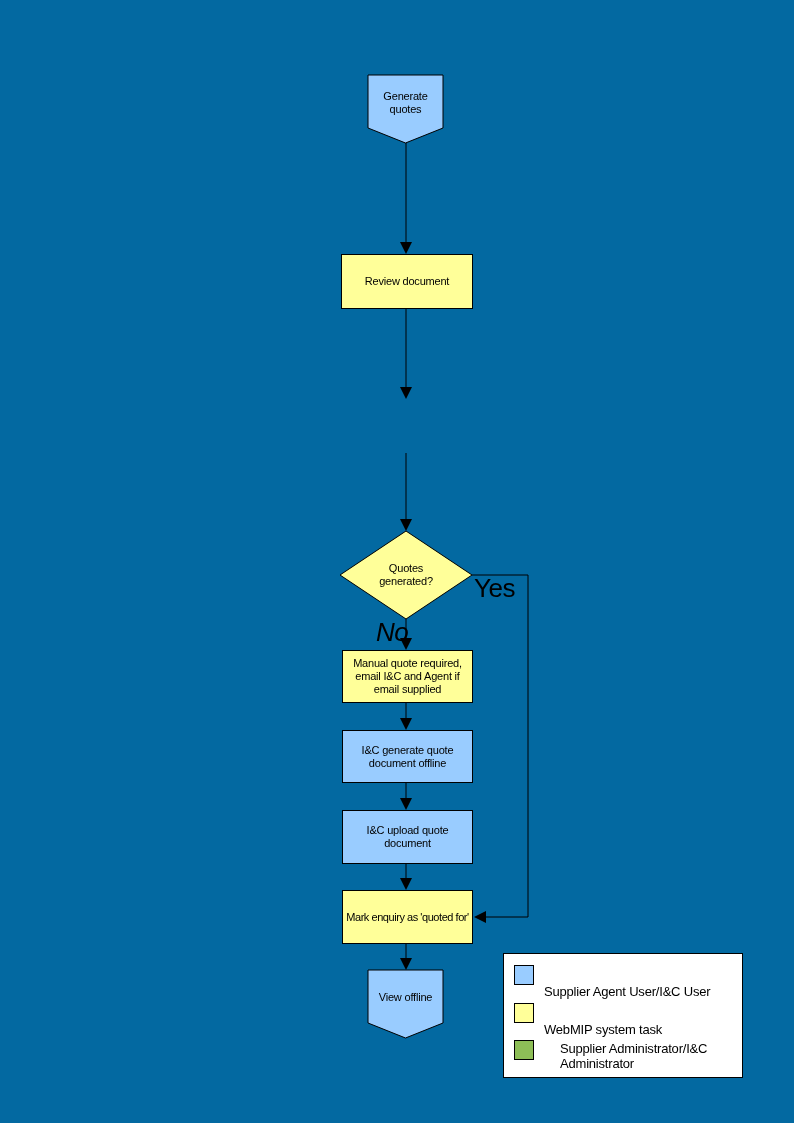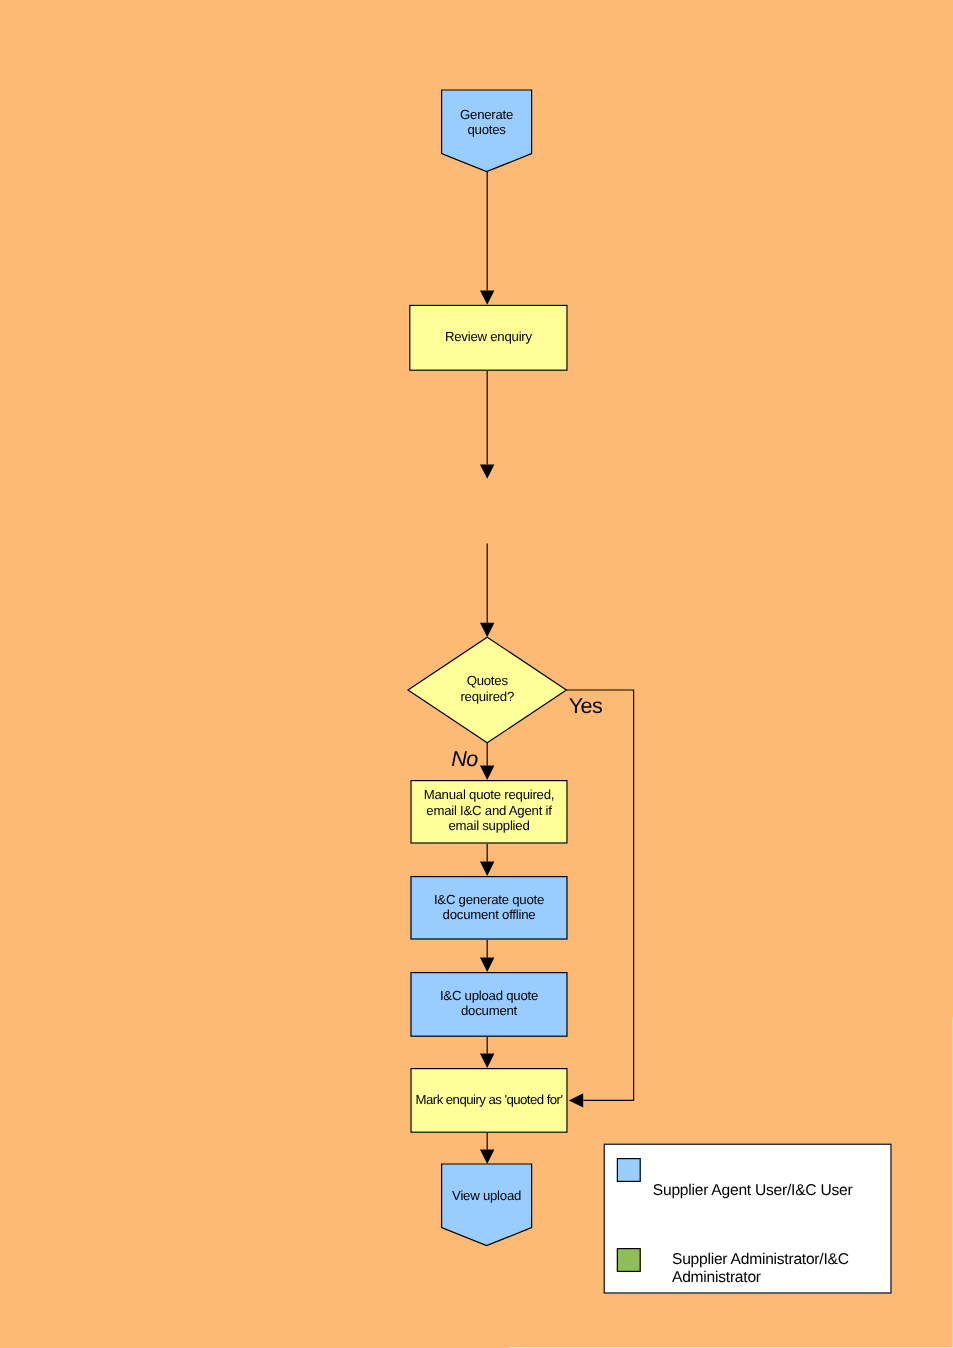--- a/index.html
+++ b/index.html
@@ -1,20 +1,20 @@
 <!DOCTYPE html>
 <html><head>
 <meta charset="utf-8">
 <style>
   html, body { margin: 0; padding: 0; background: #ffffff; }
   .page {
     position: relative;
     width: 794px;
     height: 1123px;
-    background: #fdba74;
+    background: #0369a1;
     font-family: "Liberation Sans", sans-serif;
     color: #000000;
     overflow: hidden;
   }
   .layer { position: absolute; left: 0; top: 0; }
   .node-label {
     position: absolute;
     display: flex;
     align-items: center;
     justify-content: center;
@@ -32,21 +32,21 @@
     justify-content: center;
     text-align: center;
     font-size: 11px;
     line-height: 13px;
     letter-spacing: -0.2px;
     padding: 2px 5px;
   }
   .rect-node.tight { padding: 0; letter-spacing: -0.45px; white-space: nowrap; }
   .branch-label {
     position: absolute;
-    font-size: 18px;
+    font-size: 26px;
     line-height: 22px;
     letter-spacing: -0.5px;
   }
   .legend {
     position: absolute;
     left: 503px;
     top: 953px;
     width: 240px;
     height: 125px;
     border: 1px solid #000000;
@@ -107,43 +107,47 @@
 
     <path d="M368,75 H443 V128 L405.5,143 L368,128 Z" stroke="#000000" stroke-width="1" fill="#99CCFF"></path>
 
     <polygon points="406,531 472,575 406,619 340,575" stroke="#000000" stroke-width="1" fill="#FFFF99"></polygon>
 
     <path d="M368,970 H443 V1023 L405.5,1038 L368,1023 Z" stroke="#000000" stroke-width="1" fill="#99CCFF"></path>
   </svg>
 
   <div class="node-label" style="left:368px; top:80px; width:75px; height:46px;">Generate quotes</div>
 
-  <div class="node-label" style="left:371px; top:555px; width:70px; height:40px;">Quotes required?</div>
+  <div class="node-label" style="left:371px; top:555px; width:70px; height:40px;">Quotes generated?</div>
 
-  <div class="node-label" style="left:368px; top:974px; width:75px; height:46px;">View upload</div>
+  <div class="node-label" style="left:368px; top:974px; width:75px; height:46px;">View offline</div>
 
-  <div class="rect-node" style="left: 341px; top: 254px; width: 132px; height: 55px; background-color: rgb(255, 255, 153);">Review enquiry</div>
+  <div class="rect-node" style="left: 341px; top: 254px; width: 132px; height: 55px; background-color: rgb(255, 255, 153);">Review document</div>
 
 
   <div class="rect-node" style="left: 342px; top: 650px; width: 131px; height: 53px; background-color: rgb(255, 255, 153);">Manual quote required, email I&amp;C and Agent if email supplied</div>
 
   <div class="rect-node" style="left: 342px; top: 730px; width: 131px; height: 53px; background-color: rgb(153, 204, 255);">I&amp;C generate quote document offline</div>
 
   <div class="rect-node" style="left: 342px; top: 810px; width: 131px; height: 54px; background-color: rgb(153, 204, 255);">I&amp;C upload quote document</div>
 
   <div class="rect-node tight" style="left: 342px; top: 890px; width: 131px; height: 54px; background-color: rgb(255, 255, 153);">Mark enquiry as 'quoted for'</div>
 
   <div class="branch-label" style="left:474px; top:577px;">Yes</div>
 
   <div class="branch-label" style="left:376px; top:621px;font-style:italic;">No</div>
 
   <div class="legend">
     <div class="legend-row r1">
       <div class="legend-swatch" style="background-color: rgb(153, 204, 255);"></div>
       <div class="legend-label">Supplier Agent User/I&amp;C User</div>
     </div>
+    <div class="legend-row r2">
+      <div class="legend-swatch" style="background-color: rgb(255, 255, 153);"></div>
+      <div class="legend-label">WebMIP system task</div>
+    </div>
     <div class="legend-row r3">
       <div class="legend-swatch" style="background-color: rgb(141, 190, 87);"></div>
       <div class="legend-label">Supplier Administrator/I&amp;C Administrator</div>
     </div>
   </div>
 
 </div>
 
 </body></html>

